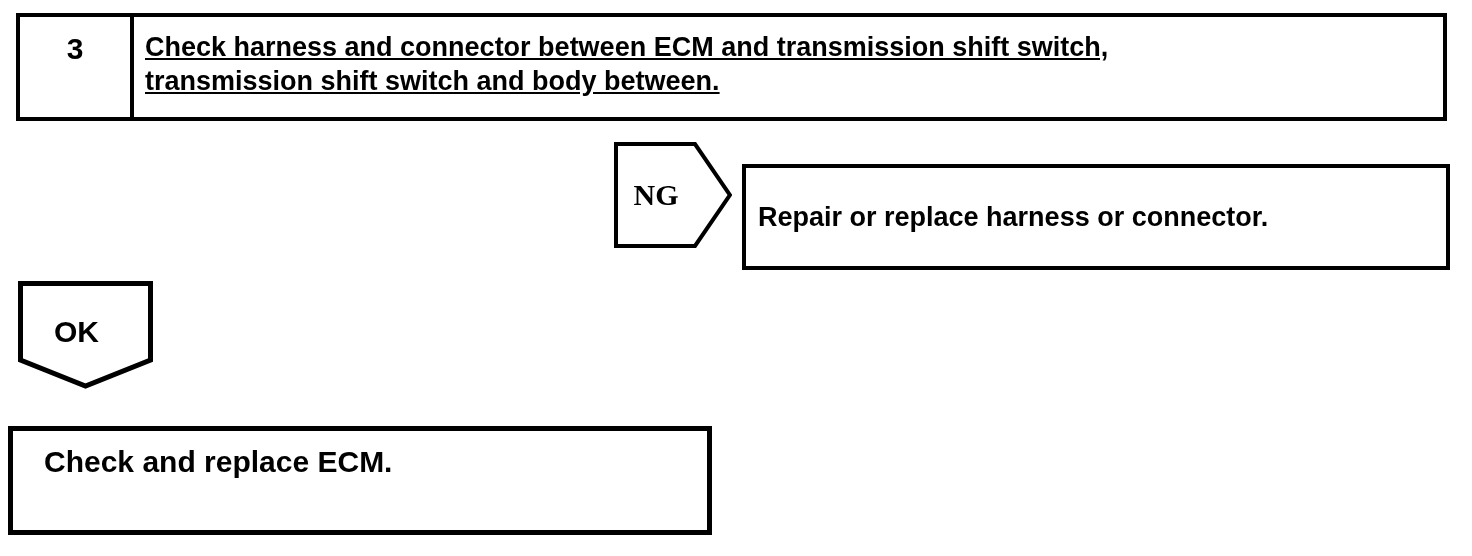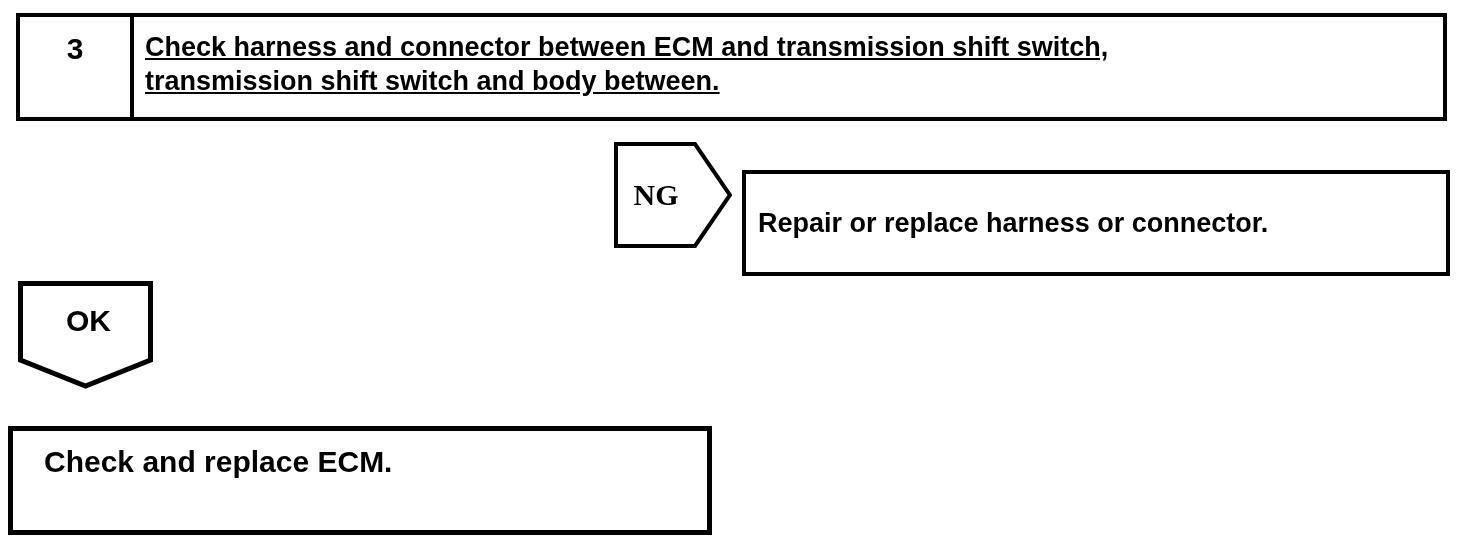--- a/index.html
+++ b/index.html
@@ -55,45 +55,44 @@
     position: absolute;
     left: 0; top: 0;
     width: 84px; height: 106px;
     display: flex; align-items: center; justify-content: center;
     font-size: 30px;
   }
 
   
   .ng-action-box {
     position: absolute;
-    left: 742px; top: 170px;
+    left: 742px; top: 164px;
     width: 708px; height: 106px;
     border: 4px solid #000;
     background: #fff;
     display: flex;
     align-items: center;
     padding-left: 12px;
     font-size: 27px;
     white-space: nowrap;
   }
 
   
   .ok-shape {
     position: absolute;
     left: 18px; top: 281px;
     width: 135px; height: 108px;
   }
   .ok-shape svg { display: block; }
   .ok-shape .shape-label {
     position: absolute;
-    left: 0; top: 0;
+    left: 0; top: 11px;
     width: 117px; height: 79px;
     display: flex; align-items: center; justify-content: center;
     font-size: 30px;
-    margin-left: 12px;
   }
 
   
   .ok-action-box {
     position: absolute;
     left: 8px; top: 426px;
     width: 704px; height: 109px;
     border: 5px solid #000;
     background: #fff;
     padding: 14px 0 0 31px;

